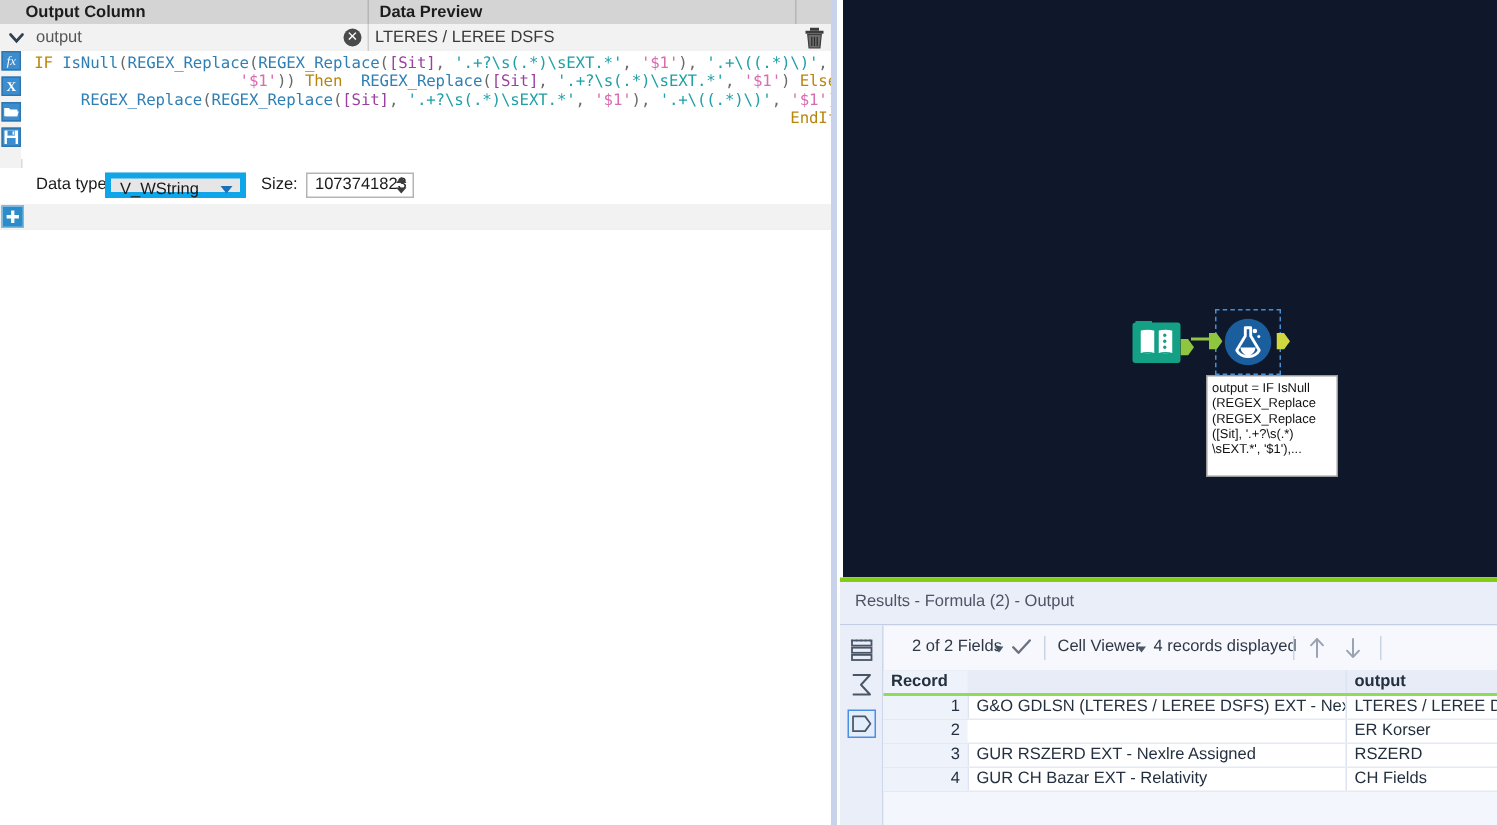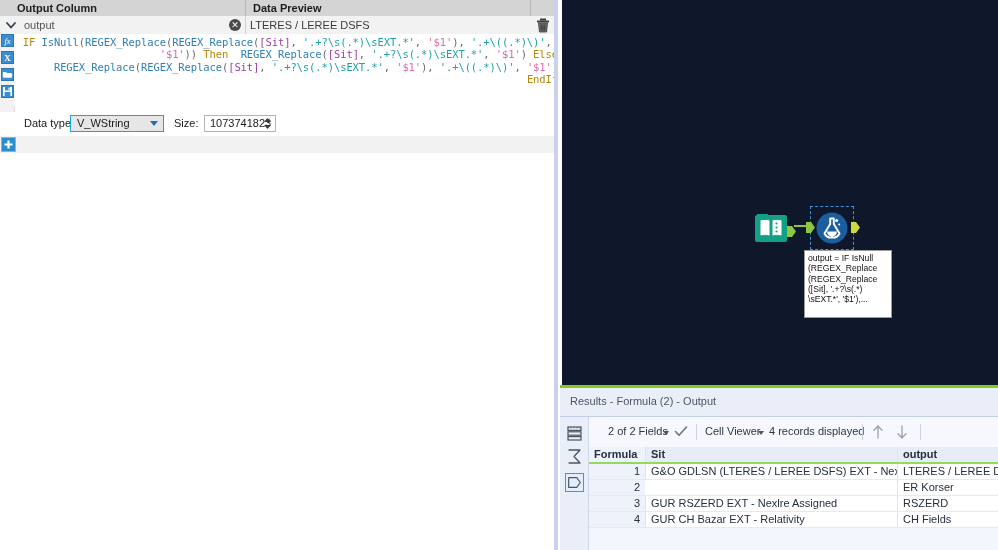--- a/index.html
+++ b/index.html
@@ -57,21 +57,21 @@
   .tk-kw{color:#b8860b;}
   .tk-field{color:#9b3fa0;}
   .tk-str{color:#1fa0a8;}
   .tk-strq{color:#d96bb0;}
   .tk-punct{color:#6a6a6a;}
 
   
   .dtrow{position:absolute;left:0;top:112px;width:558px;height:24px;background:#ffffff;}
   .dtlabel{position:absolute;left:24px;top:5px;font-size:11px;color:#1a1a1a;}
   .select{position:absolute;left:70px;top:3px;width:94px;height:17px;background:#e6e6e6;
-    border:1px solid #0ea5e9;box-sizing:border-box;cursor:pointer;}
+    border:4px solid #0ea5e9;box-sizing:border-box;cursor:pointer;}
   .select .val{position:absolute;left:6px;top:0;height:15px;line-height:15px;font-size:11px;color:#1a1a1a;}
   .select .arr{position:absolute;right:5px;top:5px;width:0;height:0;border-left:4px solid transparent;
     border-right:4px solid transparent;border-top:5px solid #1b6fb8;}
   .sizelabel{position:absolute;left:174px;top:5px;font-size:11px;color:#1a1a1a;}
   .spin{position:absolute;left:204px;top:3px;width:72px;height:17px;background:#fff;border:1px solid #b4b4b4;
     box-sizing:border-box;}
   .spin .val{position:absolute;left:5px;top:0;height:15px;line-height:15px;font-size:11px;color:#1a1a1a;}
   .spin .stepper{position:absolute;right:2px;top:1px;width:11px;height:13px;cursor:pointer;}
   .dt-bottom{position:absolute;left:14px;top:136px;width:544px;height:1px;background:#cfcfcf;}
   .strip-bottom{position:absolute;left:0;top:136px;width:558px;height:17px;background:#f2f2f2;
@@ -330,22 +330,21 @@
       </div>
       <div class="rail-ico sel" style="top:56px;">
         <svg width="17" height="17" viewBox="0 0 19 19">
           <path d="M3 4 H12 L16 9.5 L12 15 H3 Z" fill="none" stroke="#4a5566" stroke-width="1.3" stroke-linejoin="round"></path>
         </svg>
       </div>
     </div>
 
     <div class="dg">
       <div class="dg-head">
-        <div class="h col-rec hd">Formula</div>
-        <div class="h col-sit">Sit</div>
+        <div class="h col-rec hd">Record</div>
         <div class="h col-out">output</div>
       </div>
 
       <div class="dg-row">
         <div class="c col-rec">1</div>
         <div class="c col-sit">G&amp;O GDLSN (LTERES / LEREE DSFS) EXT - Nexlre…</div>
         <div class="c col-out">LTERES / LEREE DSFS</div>
       </div>
       <div class="dg-row">
         <div class="c col-rec">2</div>

